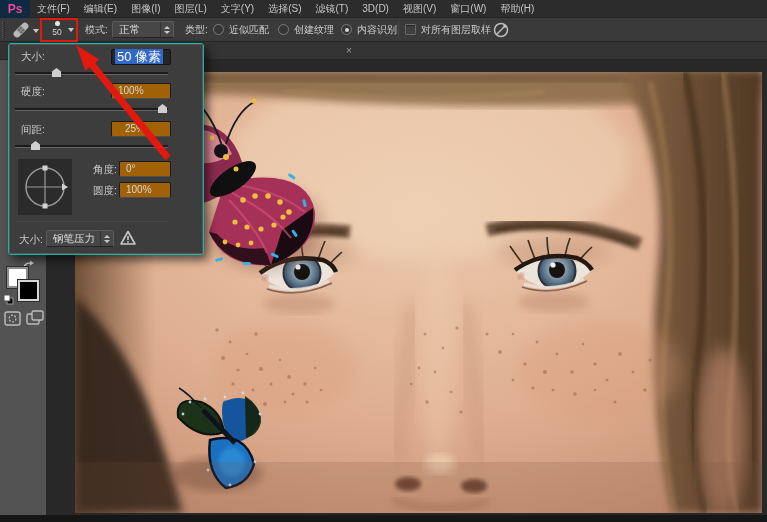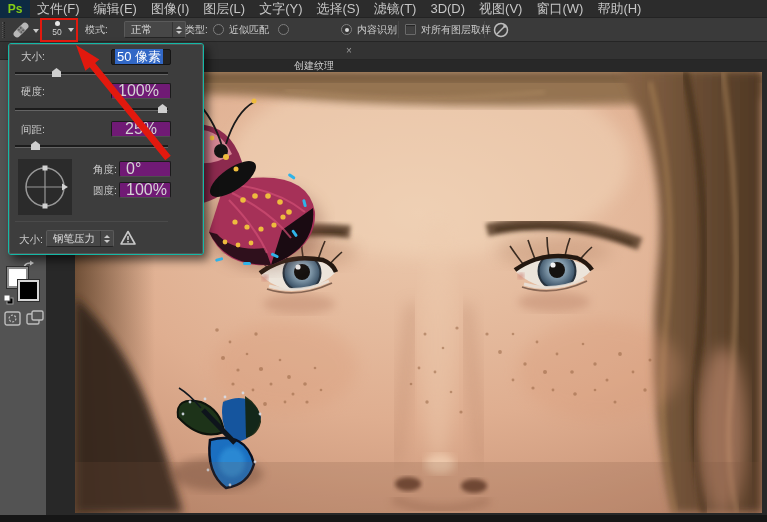--- a/index.html
+++ b/index.html
@@ -5,23 +5,23 @@
   * { margin:0; padding:0; box-sizing:border-box; }
   html,body { width:767px; height:522px; overflow:hidden; background:#191919;
               font-family:"Liberation Sans", sans-serif; }
   .abs { position:absolute; }
   #app { position:relative; width:767px; height:522px; background:#191919; }
 
   
   #menubar { position:absolute; left:0; top:0; width:767px; height:18px;
              background:#2c2c2c; display:flex; align-items:center; z-index:5;
              border-bottom:1px solid #232323; }
-  #ps-logo { width:30px; height:18px; background:#0d2a42; color:#84cc16;
+  #ps-logo { width:30px; height:18px; background:#0d2a42; color:#ec4899;
              font-weight:bold; font-size:12px; text-align:center; line-height:18px; }
-  .menu-item { color:#c6c6c6; font-size:13px; padding:0 7px; line-height:18px;
+  .menu-item { color:#c6c6c6; font-size:10px; padding:0 7px; line-height:18px;
                white-space:nowrap; cursor:default; }
 
   
   #optionsbar { position:absolute; left:0; top:18px; width:767px; height:24px;
                 background:#3a3a3a; border-bottom:1px solid #252525; z-index:5; }
   .grip { position:absolute; left:2px; top:4px; width:3px; height:16px;
           border-left:1px dotted #565656; border-right:1px dotted #232323; }
   .ob-label { position:absolute; top:5px; font-size:10px; color:#cccccc; white-space:nowrap; }
   .ob-sep { position:absolute; top:3px; width:1px; height:17px; background:#2a2a2a;
             border-right:1px solid #474747; }
@@ -62,23 +62,23 @@
             background:#282828; z-index:0; overflow:hidden; }
   #photo { position:absolute; left:29px; top:12px; width:687px; height:441px; }
   #bottomstrip { position:absolute; left:0; top:515px; width:767px; height:7px; background:#161616; }
 
   
   #brush-panel { position:absolute; left:8px; top:43px; width:196px; height:212px;
                  background:#3d3d3d; border:1px solid #14b8a6; outline:1px solid #555;
                  outline-offset:-2px; border-radius:3px;
                  box-shadow:4px 5px 10px rgba(0,0,0,.6); z-index:10; }
   .bp-label { position:absolute; font-size:10.5px; color:#cacaca; white-space:nowrap; }
-  .bp-box { position:absolute; width:60px; height:16px; background:#701a75;
+  .bp-box { position:absolute; width:60px; height:16px; background:#a16207;
             border:1px solid #1b1b1b; border-bottom-color:#4e4e4e; border-radius:2px;
-            color:#d4d4d4; font-size:16px; line-height:14px; padding-left:6px; }
+            color:#d4d4d4; font-size:10px; line-height:14px; padding-left:6px; }
   .bp-track { position:absolute; left:6px; width:153px; height:3px; background:#1c1c1c;
               border-bottom:1px solid #646464; }
   .bp-thumb { position:absolute; width:9px; height:9px; background:#cfcfcf;
               clip-path:polygon(50% 0,100% 38%,100% 100%,0 100%,0 38%); }
   .bp-divider { position:absolute; left:6px; width:153px; height:1px; background:#2c2c2c;
                 border-bottom:1px solid #4a4a4a; }
   #size-input { position:absolute; left:102px; top:5px; width:60px; height:16px;
                 background:#252525; border:1px solid #151515; border-radius:2px;
                 font-size:13px; line-height:14px; padding-left:3px; }
   #size-input span { background:#3268c6; color:#ffffff; padding:0 2px; }
@@ -396,33 +396,33 @@
     </svg>
     <div class="caret abs" style="left:33px; top:11px;"></div>
 
     <div class="abs" style="left:44px; top:1px; width:30px; height:22px;">
       <div class="abs" style="left:11px; top:2px; width:5px; height:5px; border-radius:50%; background:#e8e8e8;"></div>
       <div class="abs" style="left:0; top:8px; width:26px; text-align:center; font-size:8.5px; color:#d2d2d2;">50</div>
       <div class="caret abs" style="left:24px; top:9px;"></div>
     </div>
 
     <div class="ob-label" style="left:85px;">模式:</div>
-    <div class="dropdown" style="left:124px; top:3px; width:62px;">
+    <div class="dropdown" style="left:112px; top:3px; width:62px;">
       <span class="dd-text">正常</span>
       <span class="dd-stepper">
           <i class="up"></i>
           <i class="dn"></i>
         </span>
     </div>
 
     <div class="ob-label" style="left:185px;">类型:</div>
     <div class="radio" style="left:213px;"></div>
     <div class="ob-label" style="left:229px;">近似匹配</div>
     <div class="radio" style="left:278px;"></div>
-    <div class="ob-label" style="left:294px;margin-top:36px;">创建纹理</div>
+    <div class="ob-label" style="left:294px;">创建纹理</div>
     <div class="radio sel" style="left:341px;"></div>
     <div class="ob-label" style="left:357px;">内容识别</div>
 
     <div class="ob-sep" style="left:398px;"></div>
     <div class="checkbox" style="left:405px;"></div>
     <div class="ob-label" style="left:421px;">对所有图层取样</div>
     <div class="ob-sep" style="left:484px;"></div>
 
     <svg class="abs" style="left:492px; top:3px;" width="18" height="18" viewBox="0 0 18 18">
       <circle cx="9" cy="9" r="6.5" fill="none" stroke="#bdbdbd" stroke-width="1.5"></circle>

